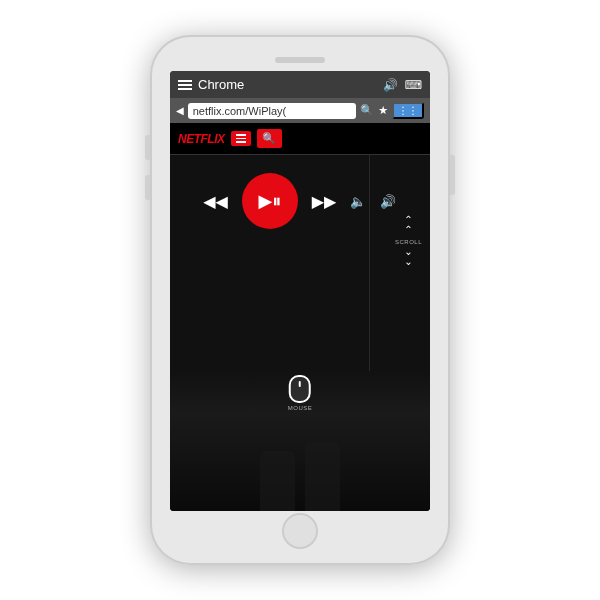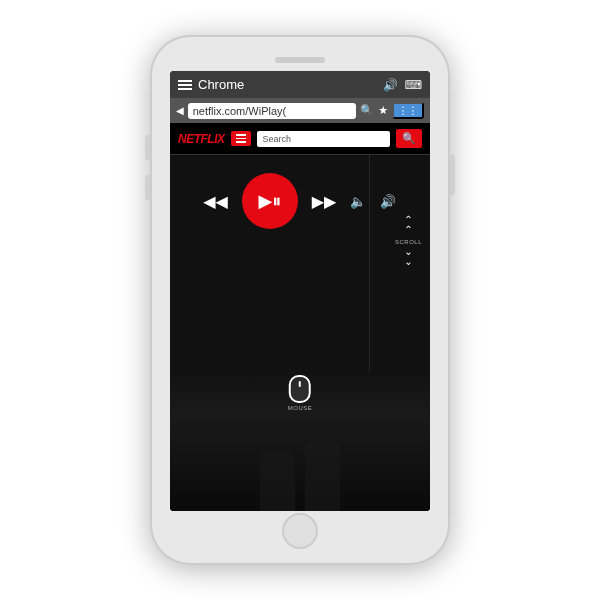--- a/index.html
+++ b/index.html
@@ -443,21 +443,20 @@
       </div>
     </div>
 
     <div class="netflix-header">
       <span class="netflix-logo">NETFLIX</span>
       <button class="netflix-menu-btn">
         <span></span>
           <span></span>
           <span></span>
       </button>
-      <div class="netflix-search-box">Search</div>
       <button class="netflix-search-btn">🔍</button>
     </div>
 
     <div class="player-area">
 
       <div class="player-controls">
         <button class="ctrl-btn">◀◀</button>
         <button class="play-pause-btn">
           <span>▶⏸</span>
         </button>

